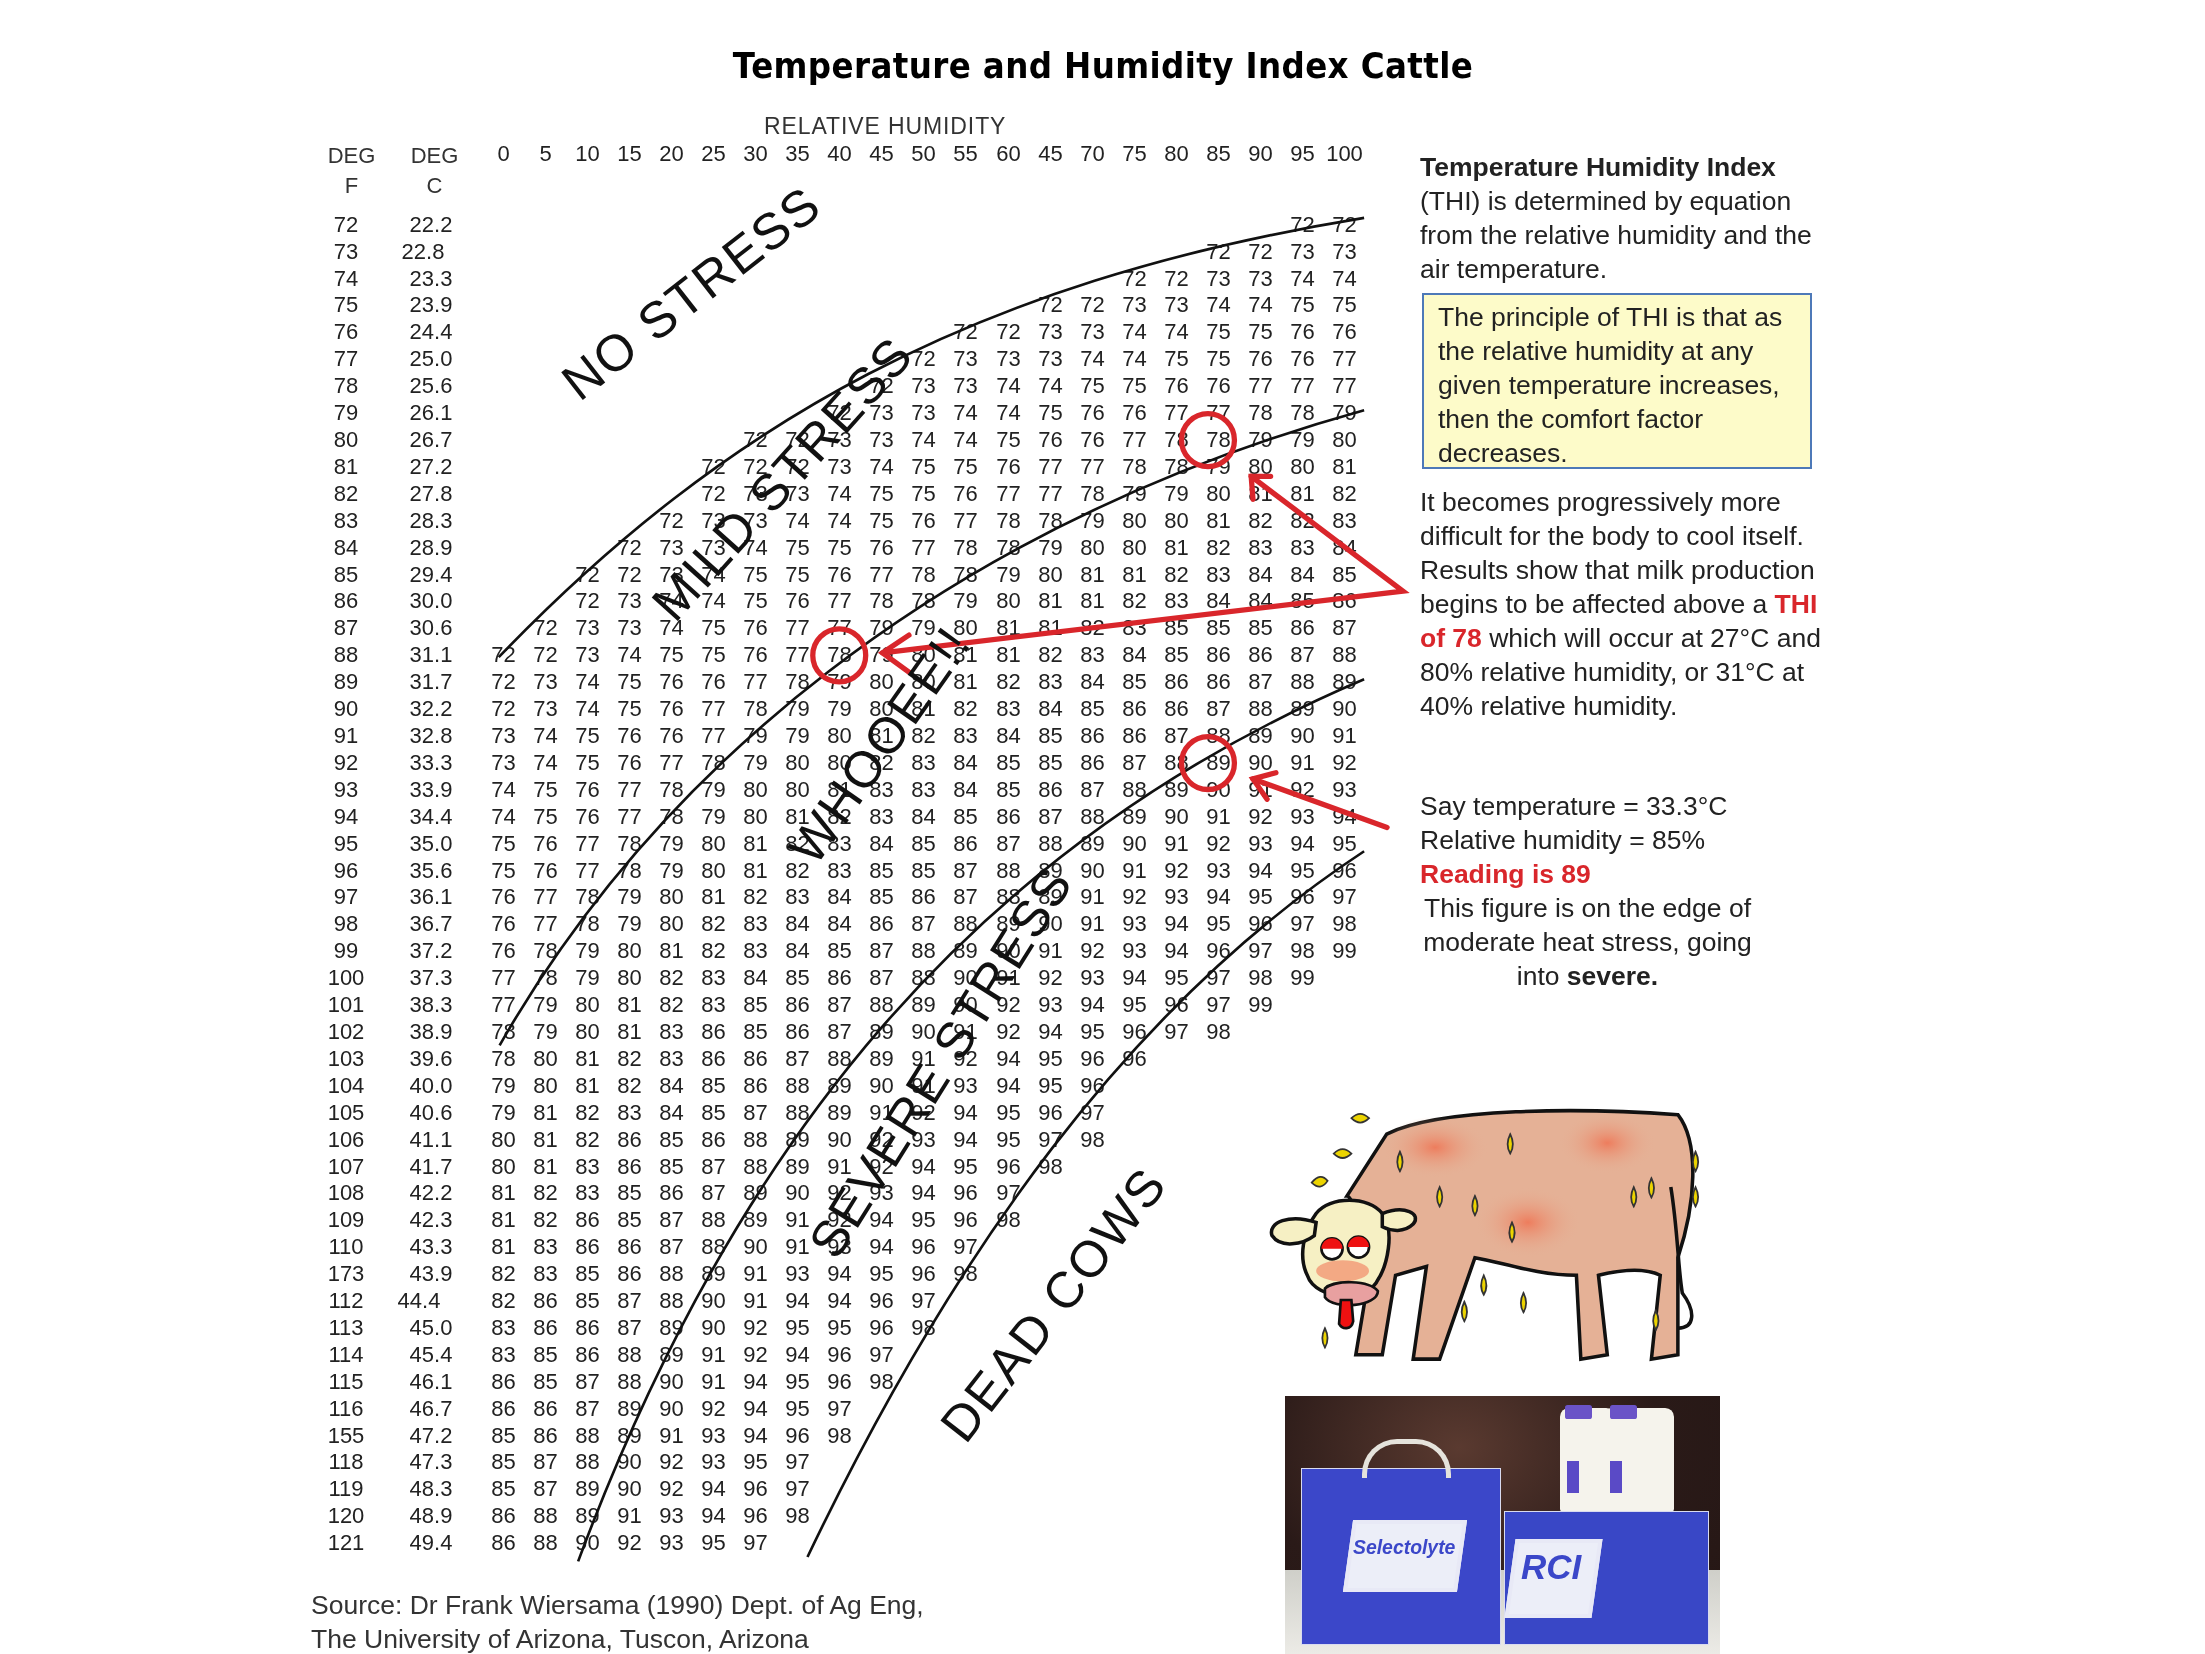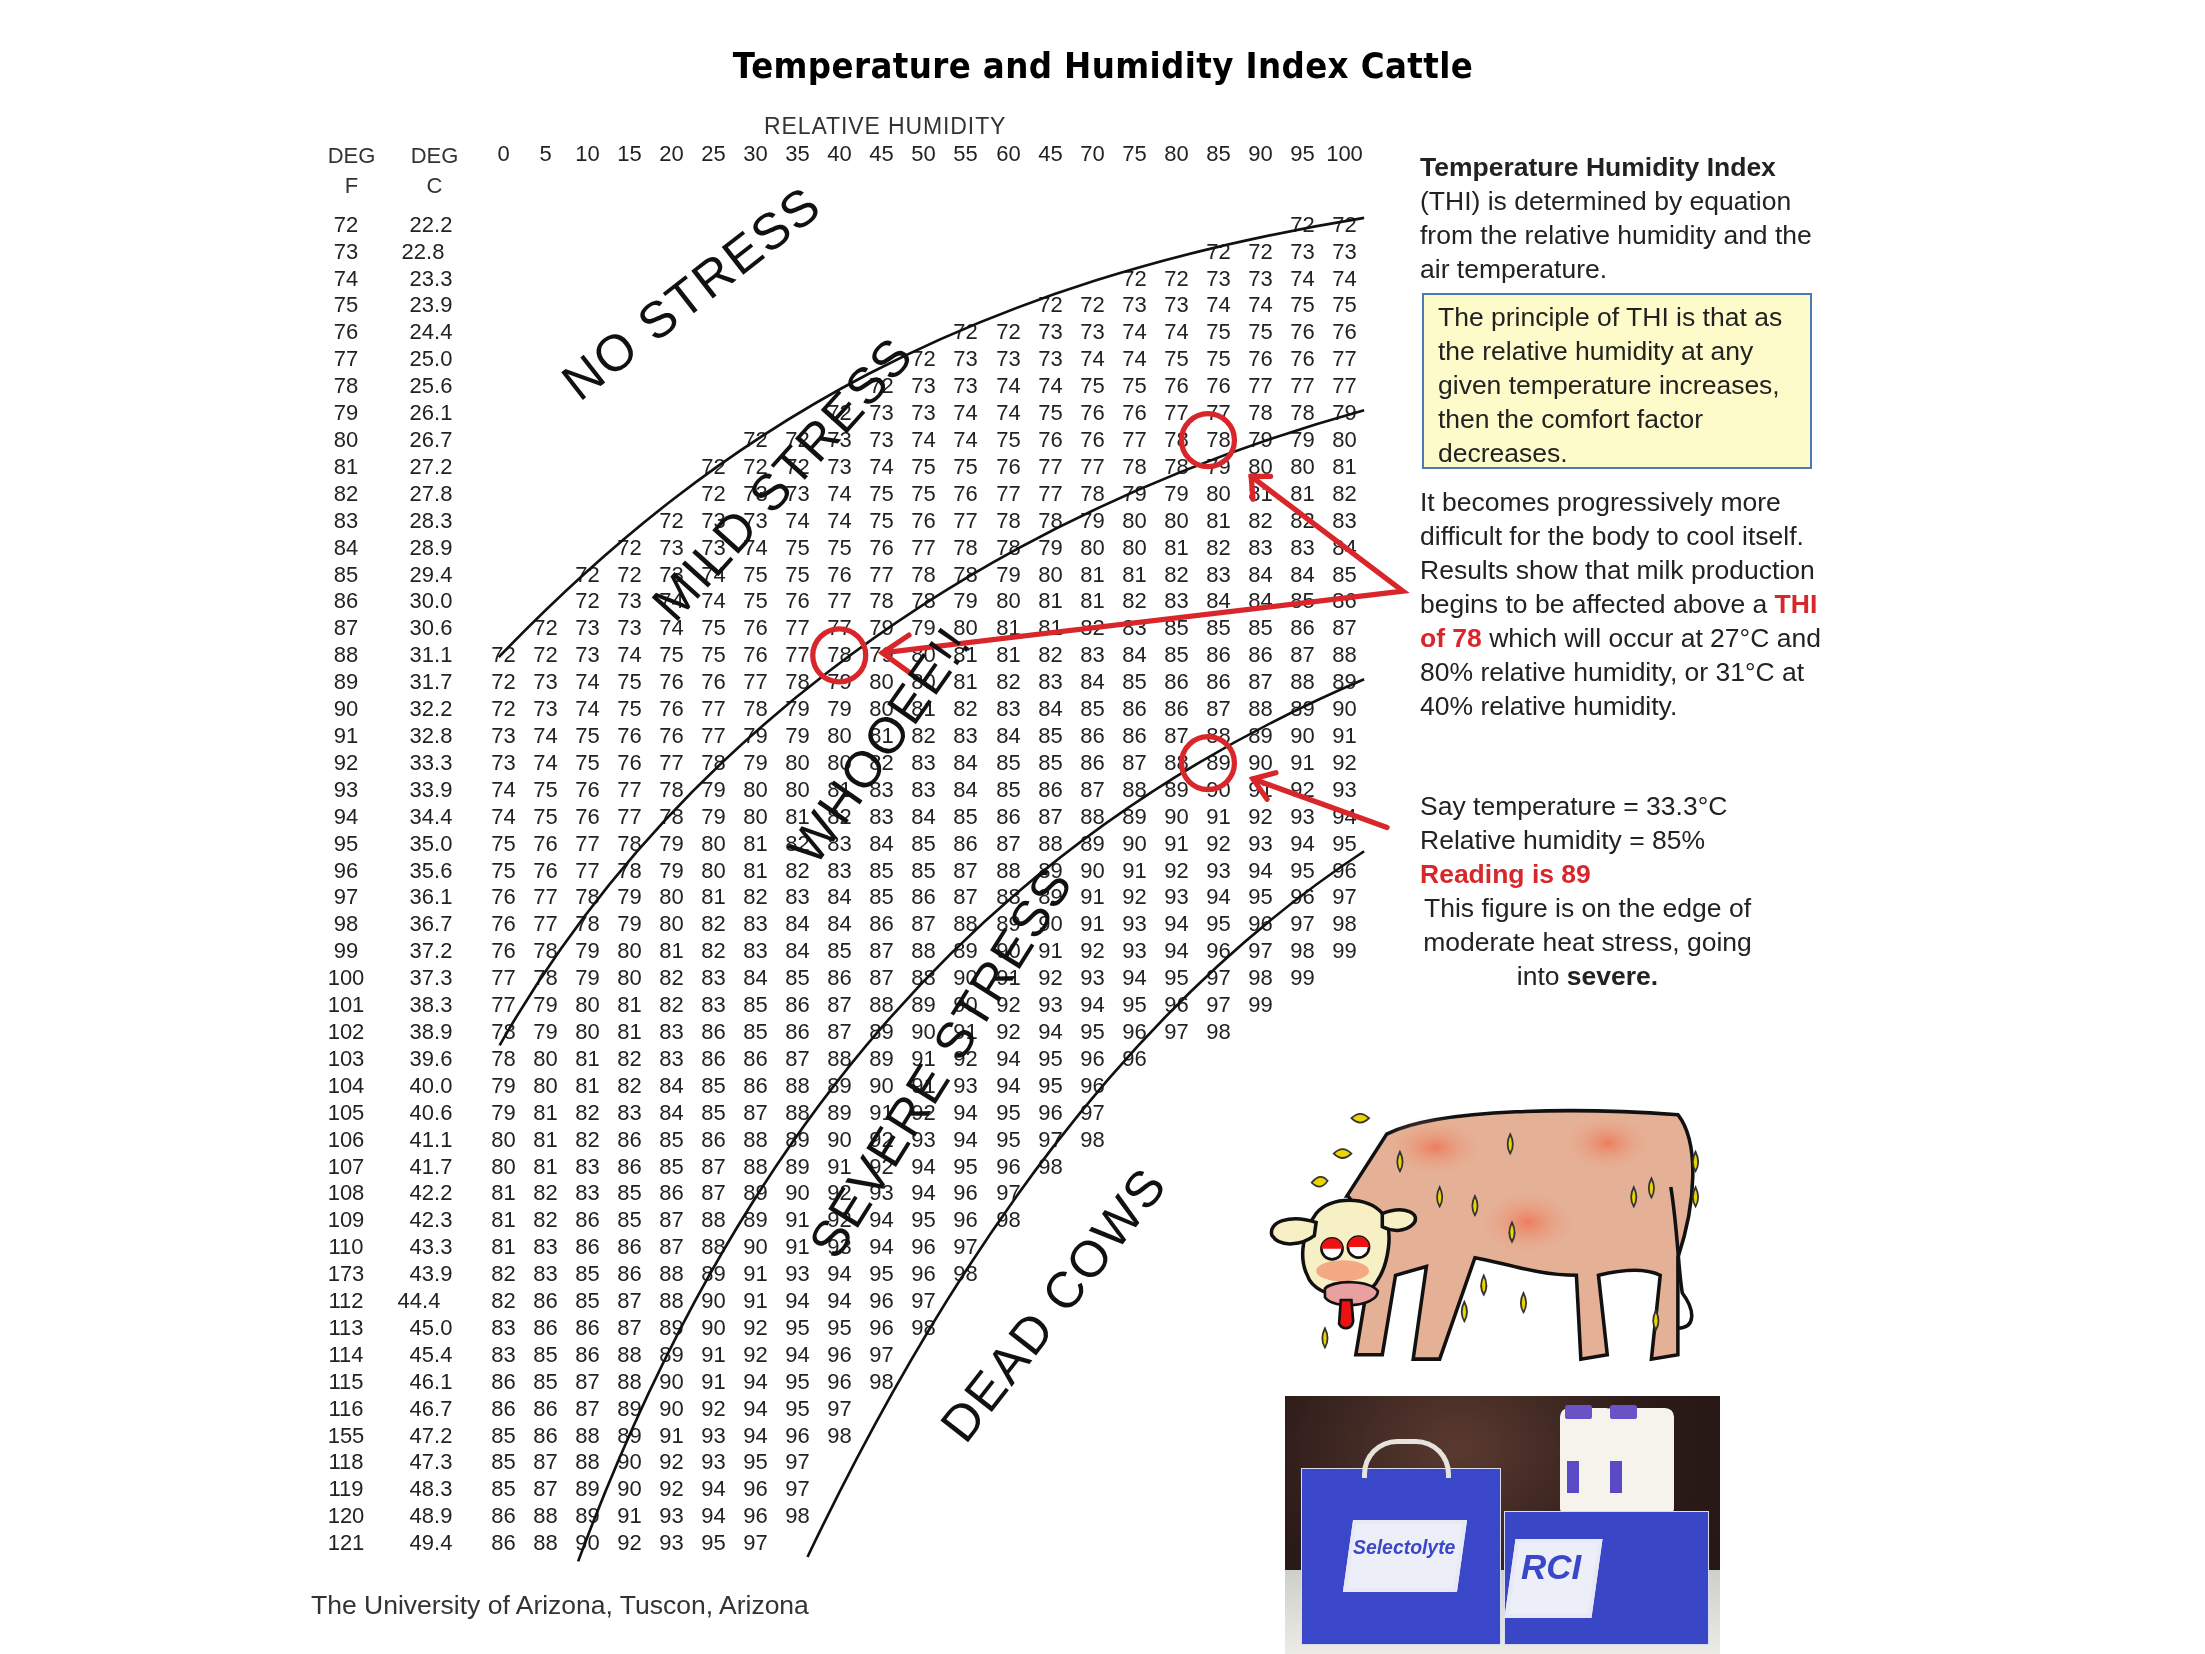--- a/index.html
+++ b/index.html
@@ -1018,15 +1018,16 @@
     <div class="hex"></div>
     <div class="lbl">Selectolyte</div>
   </div>
   <div class="boxB">
     <div class="hex"></div>
     <div class="lbl">RCI</div>
   </div>
 </div>
 
 <div class="source">
+  <div>Source: Dr Frank Wiersama (1990) Dept. of Ag Eng,</div>
   <div>The University of Arizona, Tuscon, Arizona</div>
 </div>
 
 
 </body></html>

